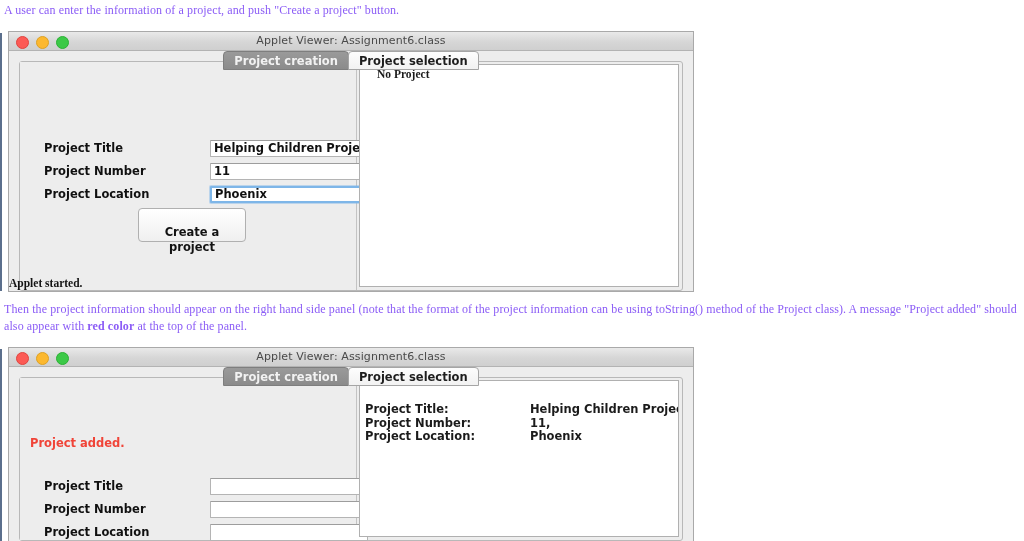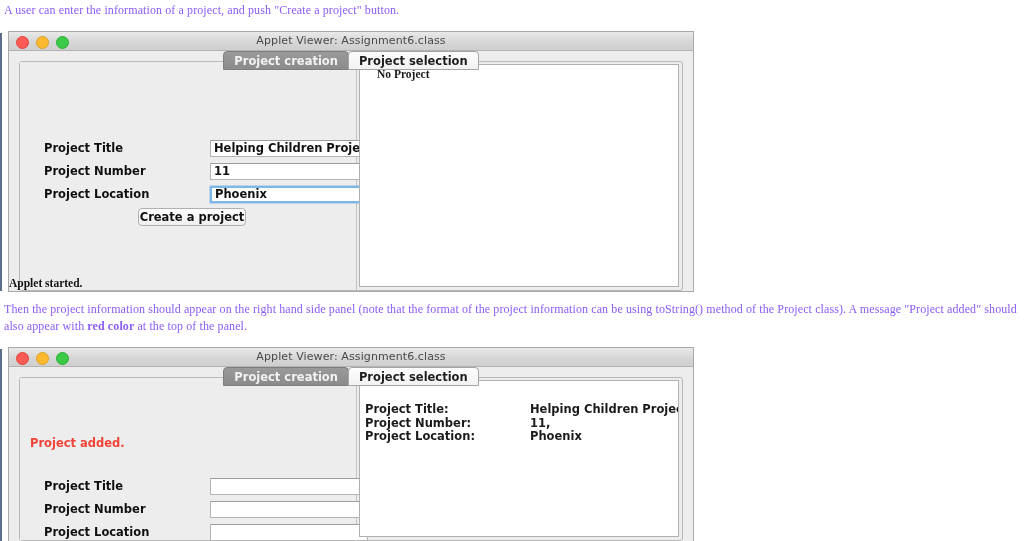--- a/index.html
+++ b/index.html
@@ -235,21 +235,21 @@
     box-sizing: border-box;
     background: linear-gradient(to bottom, #ffffff, #efefef);
     border: 1px solid #b0b0b0;
     border-radius: 4px;
     font-family: "DejaVu Sans", "Liberation Sans", sans-serif;
     font-size: 11.5px;
     font-weight: bold;
     color: #121212;
     line-height: 15px;
     text-align: center;
-    padding: 0;
+    padding: 16px;
     cursor: default;
   }
 
   .msg-added {
     position: absolute;
     left: 10px;
     font-family: "DejaVu Sans", "Liberation Sans", sans-serif;
     font-size: 11.5px;
     font-weight: bold;
     white-space: nowrap;

